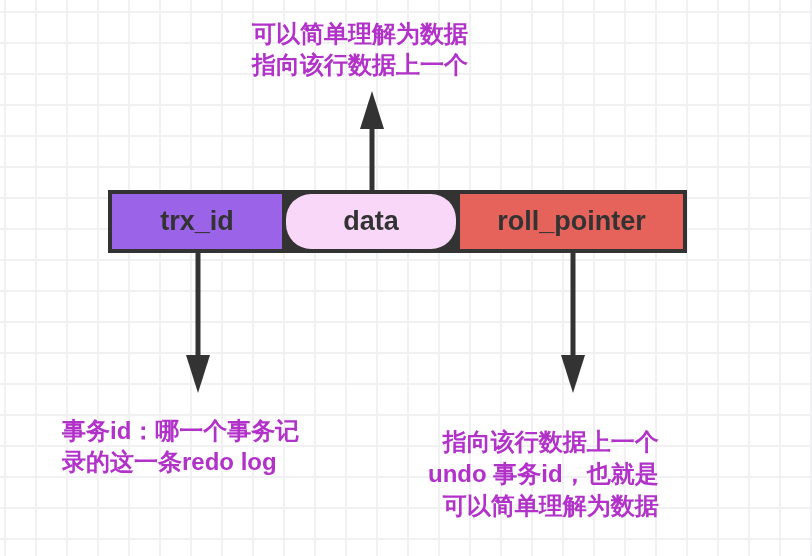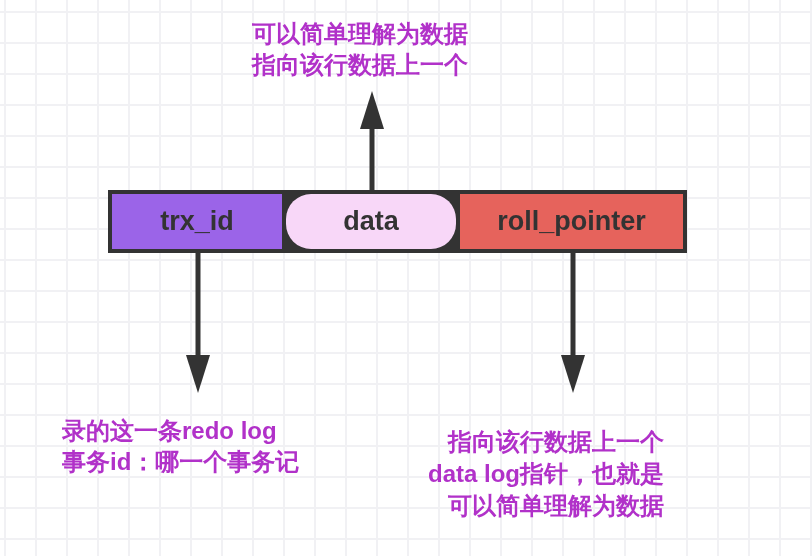--- a/index.html
+++ b/index.html
@@ -89,23 +89,23 @@
     <line x1="14" y1="0" x2="14" y2="106" stroke="#333333" stroke-width="5"></line>
     <polygon points="14,140 2,102 26,102" fill="#333333"></polygon>
   </svg>
 
   <svg class="arrow arrow-down-right" width="28" height="140" viewBox="0 0 28 140">
     <line x1="14" y1="0" x2="14" y2="106" stroke="#333333" stroke-width="5"></line>
     <polygon points="14,140 2,102 26,102" fill="#333333"></polygon>
   </svg>
 
   <div class="annotation annotation-left">
+    <div>事务id：哪一个事务记</div>
     <div>录的这一条redo log</div>
-    <div>事务id：哪一个事务记</div>
   </div>
 
   <div class="annotation annotation-right">
     <div>指向该行数据上一个</div>
-    <div>data log指针，也就是</div>
+    <div>undo 事务id，也就是</div>
     <div>可以简单理解为数据</div>
   </div>
 
 </div>
 
 </body></html>

